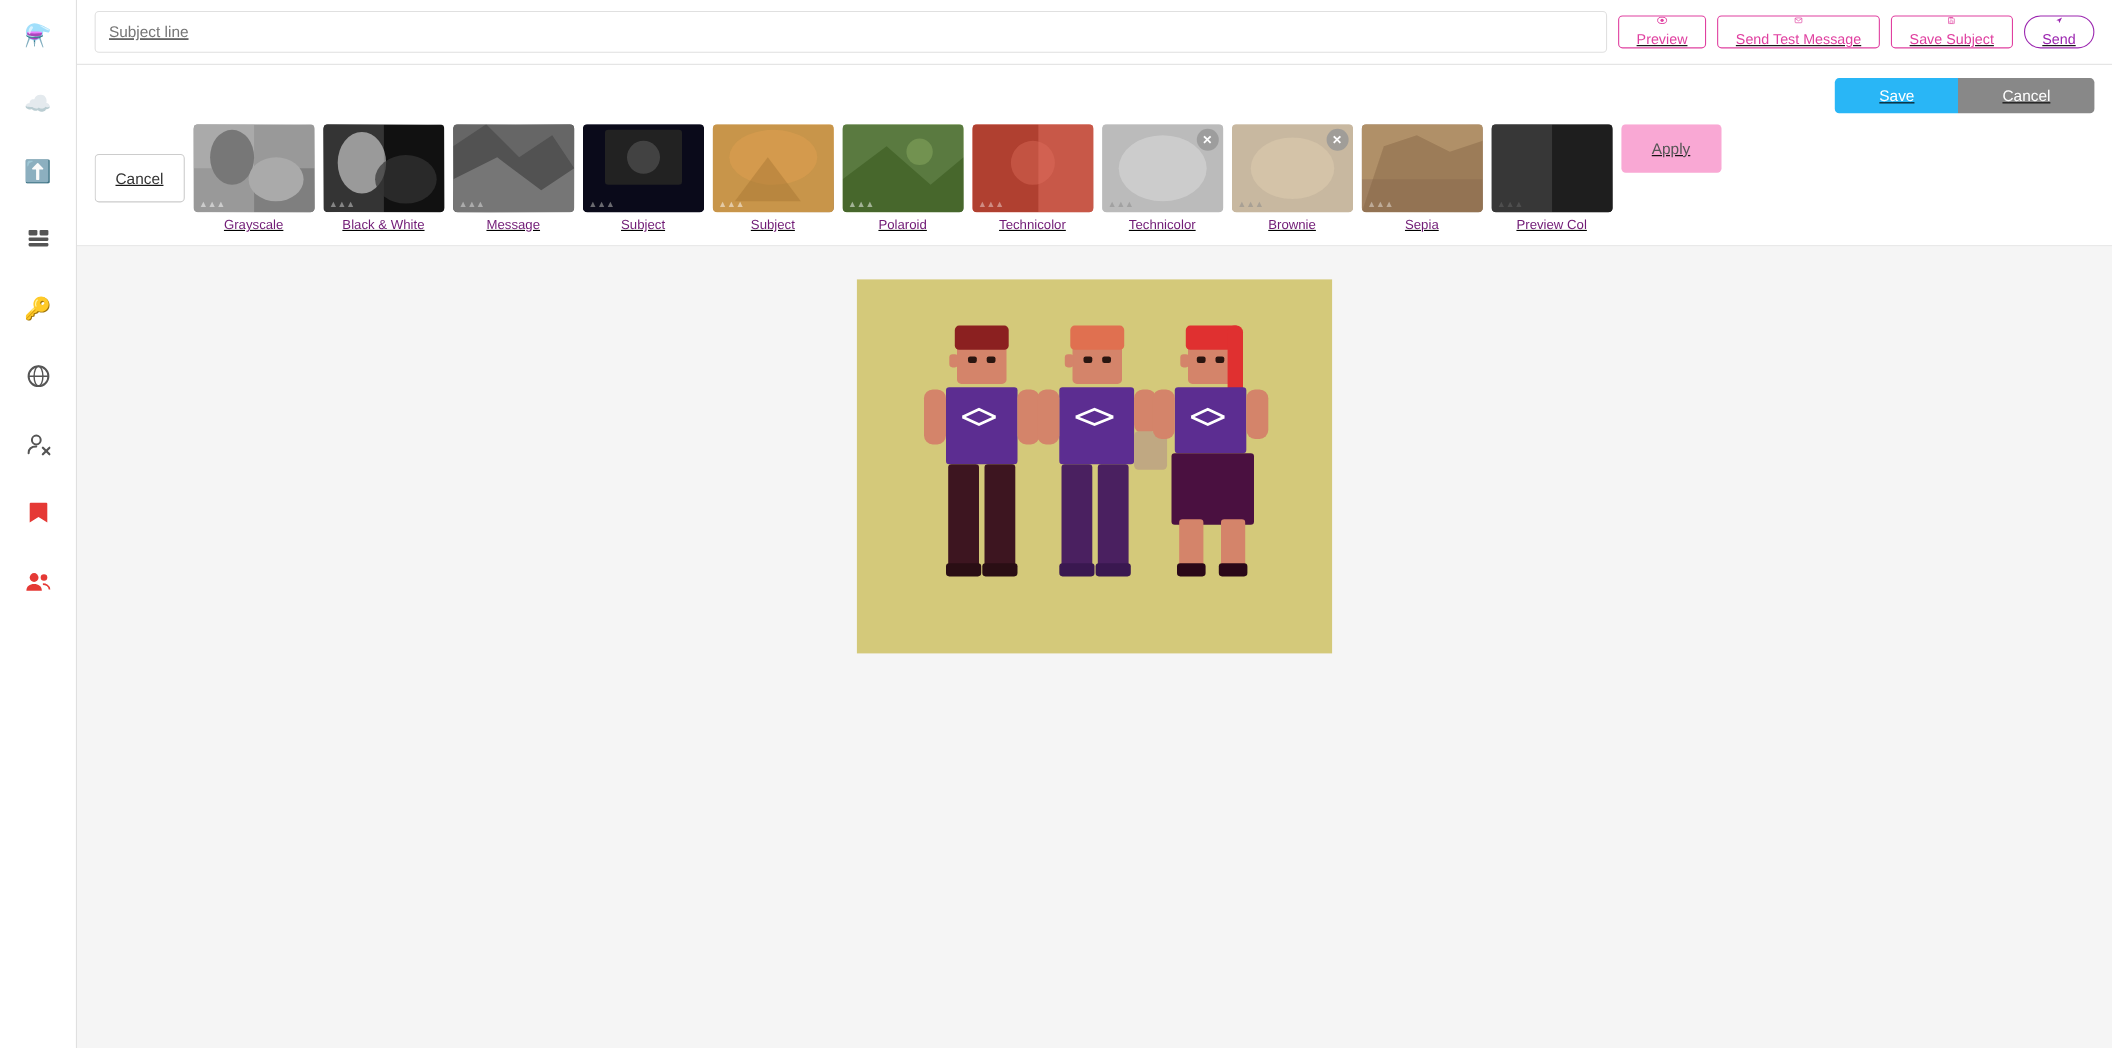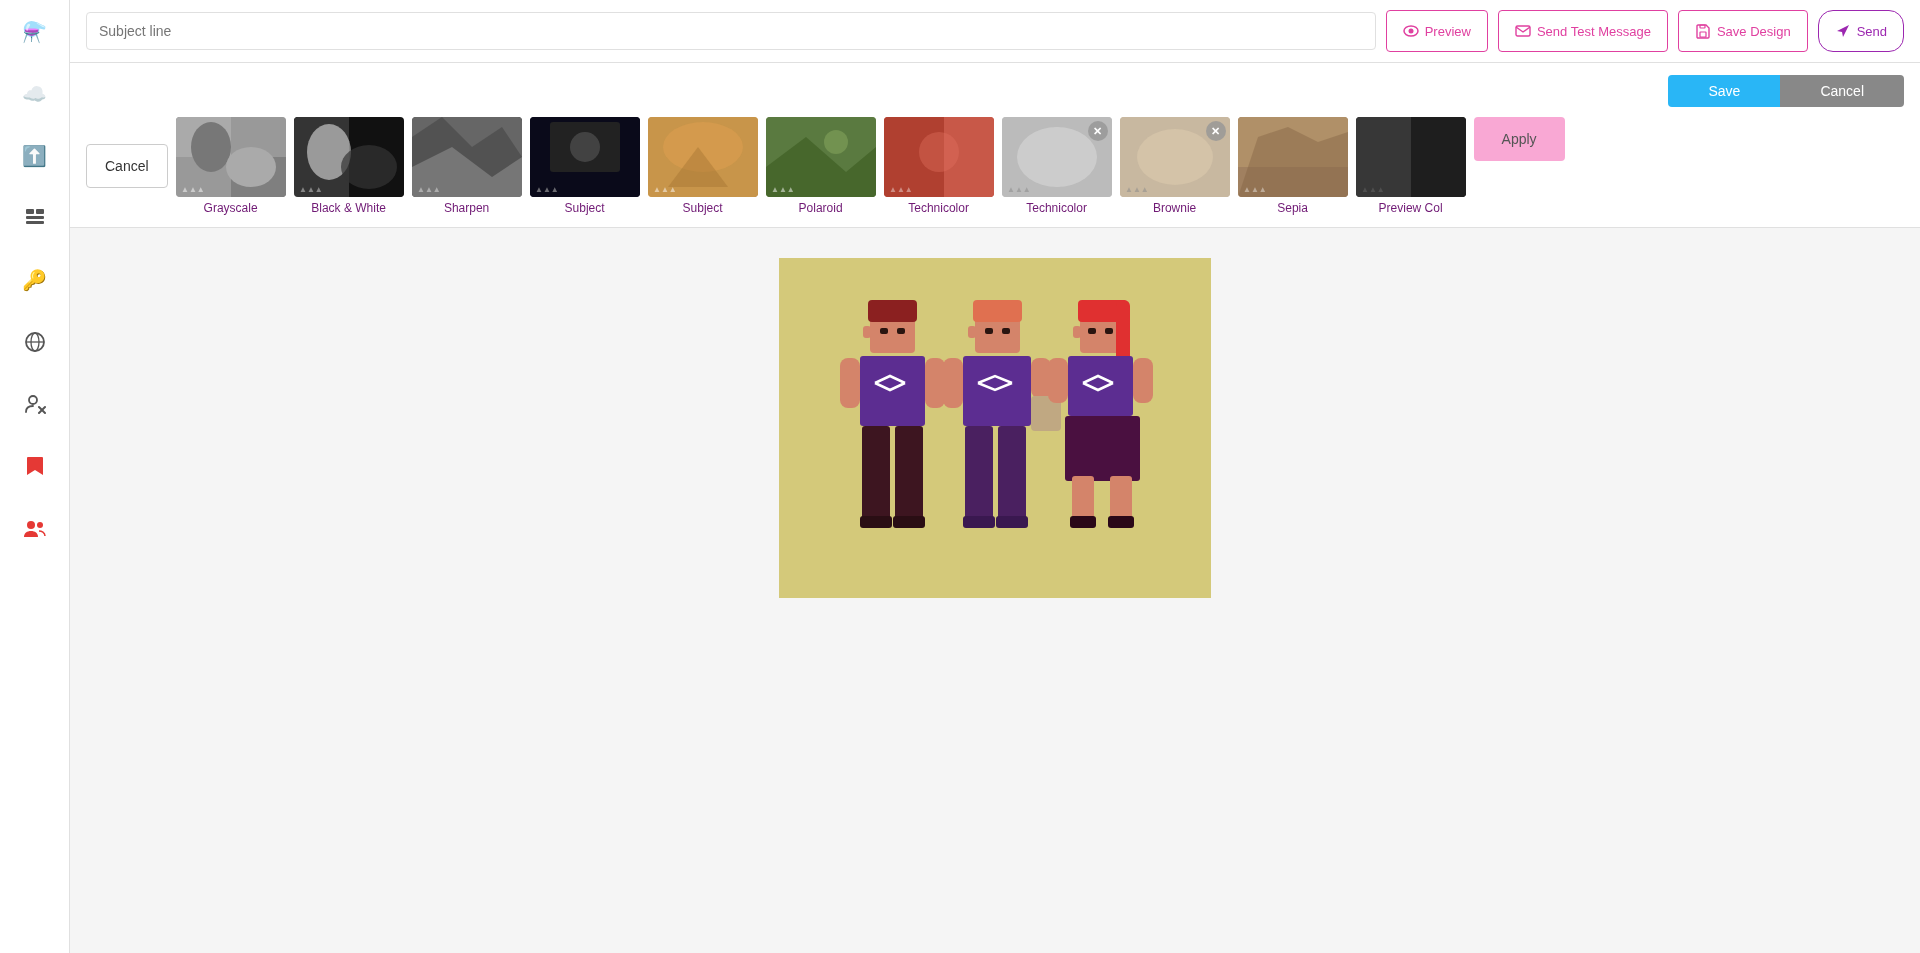--- a/index.html
+++ b/index.html
@@ -29,20 +29,21 @@
       font-size: 20px;
     }
     .sidebar-item.red { color: #e53935; }
 
     
     .main {
       flex: 1;
       display: flex;
       flex-direction: column;
       overflow: hidden;
+      text-decoration: underline;
     }
 
     
     .topbar {
       background: #fff;
       border-bottom: 1px solid #e0e0e0;
       padding: 10px 16px;
       display: flex;
       align-items: center;
       gap: 10px;
@@ -51,32 +52,33 @@
       flex: 1;
       height: 38px;
       border: 1px solid #e0e0e0;
       border-radius: 4px;
       padding: 0 12px;
       font-size: 14px;
       color: #aaa;
       outline: none;
     }
     .topbar-btn {
-      height: 42px;
+      height: 30px;
       padding: 0 16px;
       border: 1.5px solid #e040a0;
       border-radius: 4px;
       background: #fff;
       color: #e040a0;
       font-size: 13px;
       cursor: pointer;
       display: flex;
       align-items: center;
       gap: 6px;
       white-space: nowrap;
+      flex-direction: column;
     }
     .topbar-btn.send {
       border-color: #9c27b0;
       color: #9c27b0;
       border-radius: 15px;
     }
 
     
     .filter-toolbar {
       background: #fff;
@@ -296,21 +298,21 @@
           <path d="M1 4l7 5 7-5" stroke="#e040a0" stroke-width="1.4" fill="none"></path>
         </svg>
       <span>Send Test Message</span>
     </button>
     <button class="topbar-btn">
       <svg width="16" height="16" viewBox="0 0 16 16" fill="none">
           <path d="M3 2h8l3 3v9a1 1 0 01-1 1H3a1 1 0 01-1-1V3a1 1 0 011-1z" stroke="#e040a0" stroke-width="1.4" fill="none"></path>
           <rect x="5" y="9" width="6" height="5" rx="0.5" stroke="#e040a0" stroke-width="1.2" fill="none"></rect>
           <rect x="5" y="2" width="5" height="3" rx="0.5" stroke="#e040a0" stroke-width="1.2" fill="none"></rect>
         </svg>
-      <span>Save Design</span>
+      <span>Save Subject</span>
     </button>
     <button class="topbar-btn send">
       <svg width="16" height="16" viewBox="0 0 16 16" fill="none">
           <path d="M2 8L14 2 8 14 7 9z" fill="#9c27b0"></path>
         </svg>
       <span>Send</span>
     </button>
   </div>
 
   <div class="filter-toolbar">
@@ -351,21 +353,21 @@
 
       <div class="filter-item">
         <div class="filter-thumb-inner sharpen-thumb">
           <svg width="110" height="80" viewBox="0 0 110 80">
               <rect width="110" height="80" fill="#666"></rect>
               <path d="M0 20 L30 0 L60 30 L90 10 L110 40 L110 80 L0 80Z" fill="#444" opacity="0.6"></path>
               <path d="M0 50 L40 30 L80 60 L110 40 L110 80 L0 80Z" fill="#999" opacity="0.5"></path>
               <text x="5" y="75" fill="#fff" font-size="8" opacity="0.4">▲▲▲</text>
             </svg>
         </div>
-        <span class="filter-label">Sharpen</span>
+        <span class="filter-label">Message</span>
       </div>
 
       <div class="filter-item">
         <div class="filter-thumb-inner" style="background:#1a1a2e;">
           <svg width="110" height="80" viewBox="0 0 110 80">
               <rect width="110" height="80" fill="#0a0a1a"></rect>
               <rect x="20" y="5" width="70" height="50" rx="3" fill="#222"></rect>
               <circle cx="55" cy="30" r="15" fill="#fff" opacity="0.15"></circle>
               <text x="5" y="75" fill="#aaa" font-size="8" opacity="0.6">▲▲▲</text>
             </svg>

